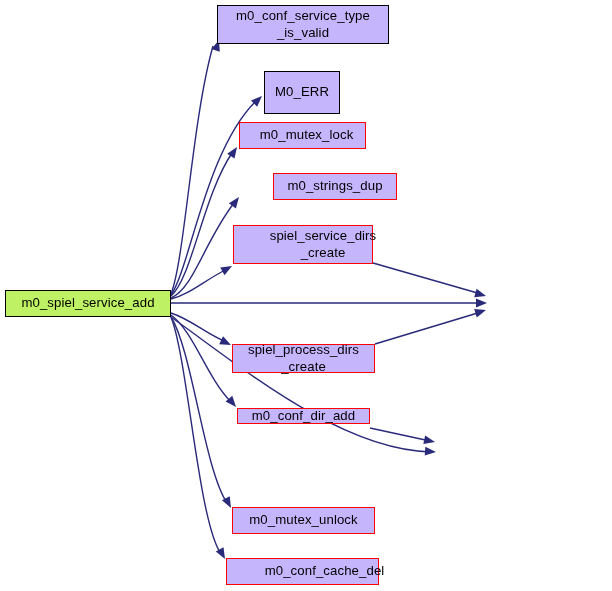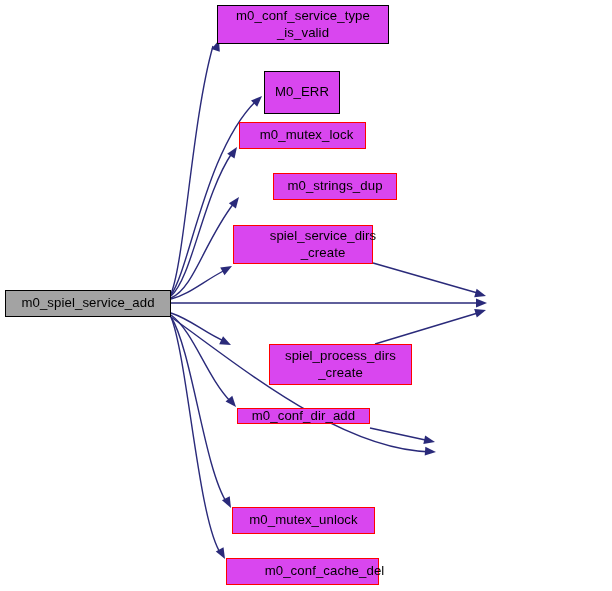--- a/index.html
+++ b/index.html
@@ -23,34 +23,34 @@
     width: 612px;
     height: 591px;
   }
   .node {
     position: absolute;
     box-sizing: border-box;
     display: flex;
     align-items: center;
     justify-content: center;
     text-align: center;
-    background: #d946ef;
+    background: #c4b5fd;
     border: 1px solid #000000;
     font-size: 13.2px;
     color: #000000;
     line-height: 1.22;
     letter-spacing: 0.1px;
     white-space: pre-line;
     z-index: 5;
   }
   .node.red {
     border-color: #ff0000;
   }
   .node.root {
-    background: #a3a3a3;
+    background: #bef264;
     border-color: #000000;
   }
   .node-label {
     display: block;
     white-space: pre-line;
     padding: 0 6px;
   }
 </style>
 </head>
 <body>
@@ -115,18 +115,18 @@
       </g>
     </svg>
 <div class="node root" style="left: 5px; top: 290px; width: 166px; height: 27px;"><span class="node-label">m0_spiel_service_add</span></div>
     <div class="node " style="left: 217px; top: 5px; width: 172px; height: 39px;"><span class="node-label">m0_conf_service_type
 _is_valid</span></div>
     <div class="node " style="left: 264px; top: 71px; width: 76px; height: 43px;"><span class="node-label">M0_ERR</span></div>
     <div class="node red" style="left: 239px; top: 122px; width: 127px; height: 27px; padding-left: 8px;"><span class="node-label">m0_mutex_lock</span></div>
     <div class="node red" style="left: 241px; top: 173px; width: 124px; height: 27px; margin-left: 32px;"><span class="node-label">m0_strings_dup</span></div>
     <div class="node red" style="left: 233px; top: 225px; width: 140px; height: 39px; padding-left: 40px;"><span class="node-label">spiel_service_dirs
 _create</span></div>
-    <div class="node red" style="left: 232px; top: 344px; width: 143px; height: 41px; margin-left: 37px;"><span class="node-label">spiel_process_dirs
+    <div class="node red" style="left: 232px; top: 344px; width: 143px; height: 29px;"><span class="node-label">spiel_process_dirs
 _create</span></div>
     <div class="node red" style="left: 237px; top: 408px; width: 133px; height: 16px;"><span class="node-label">m0_conf_dir_add</span></div>
     <div class="node red" style="left: 232px; top: 507px; width: 143px; height: 27px;"><span class="node-label">m0_mutex_unlock</span></div>
     <div class="node red" style="left: 226px; top: 558px; width: 153px; height: 27px; padding-left: 44px;"><span class="node-label">m0_conf_cache_del</span></div>
   </div>
 
 </body></html>

